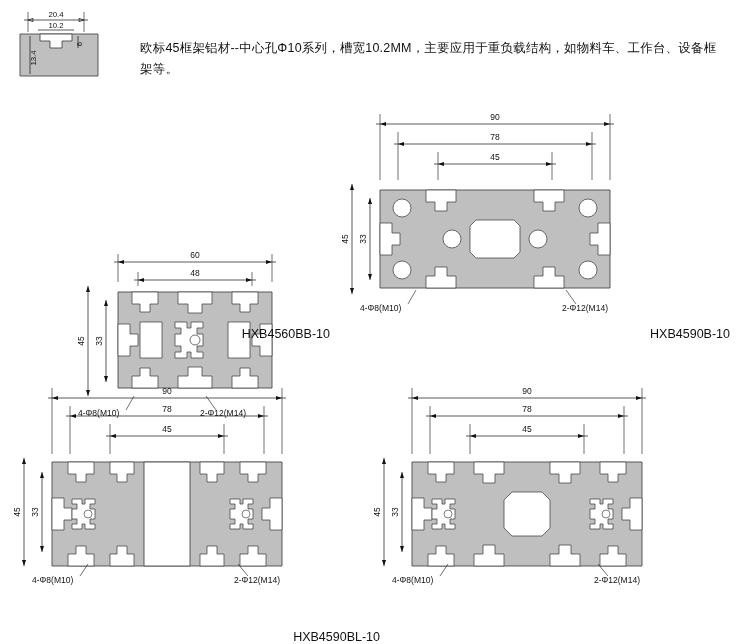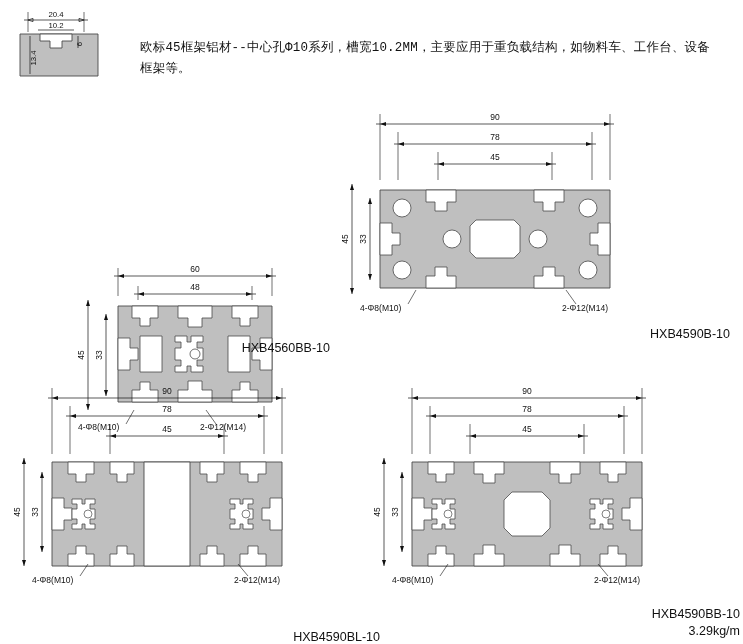--- a/index.html
+++ b/index.html
@@ -13,21 +13,20 @@
   }
   .page{position:relative;width:743px;height:644px;}
 
   
   .header{position:absolute;left:0;top:0;width:597px;height:95px;}
   .hdr-thumb{position:absolute;left:10px;top:8px;width:100px;height:72px;}
   .hdr-text{
     position:absolute;left:140px;top:38px;width:580px;
     font-size:12.5px;line-height:21px;color:#111;
     letter-spacing:0.2px;
-    font-family:Liberation Mono, monospace;
   }
 
   
   .fig{position:absolute;}
   .cap{
     position:absolute;text-align:right;font-size:12.5px;line-height:17px;
     color:#111;width:100%;
   }
   .cap .ln{display:block;}
 
@@ -65,21 +64,21 @@
 
       <line class="dimline" x1="20" y1="28" x2="20" y2="66"></line>
       <text class="dimtxt sm" x="26" y="50" text-anchor="middle" transform="rotate(-90 26 50)">13.4</text>
       <line class="dimline" x1="68" y1="28" x2="68" y2="40"></line>
       <text class="dimtxt sm" x="72" y="36" text-anchor="middle" transform="rotate(-90 72 36)">6</text>
     </svg>
 
     <div class="hdr-text">欧标45框架铝材--中心孔Φ10系列，槽宽10.2MM，主要应用于重负载结构，如物料车、工作台、设备框架等。</div>
   </div>
 
-  <div class="fig" style="left:30px;top:118px;width:300px;height:250px;">
+  <div class="fig" style="left:30px;top:104px;width:300px;height:250px;">
     <svg width="300" height="220" viewBox="0 0 300 220">
 
       <line class="extline" x1="88" y1="150" x2="88" y2="178"></line>
       <line class="extline" x1="242" y1="150" x2="242" y2="178"></line>
       <line class="dimline" x1="84" y1="158" x2="246" y2="158"></line>
       <path d="M88 158 l6 -2 v4 z" fill="#111"></path>
         <path d="M242 158 l-6 -2 v4 z" fill="#111"></path>
       <text class="dimtxt" x="165" y="154" text-anchor="middle">60</text>
 
       <line class="extline" x1="108" y1="168" x2="108" y2="182"></line>
@@ -326,19 +325,15 @@
           <path class="holewhite" d="M-16 -5 h5 v-5 h-5 v-5 h10 v5 h3 v-5 h10 v5 h-5 v5 h5 v10 h-5 v5 h5 v5 h-10 v-5 h-3 v5 h-10 v-5 h5 v-5 h-5 z"></path>
           <circle cx="0" cy="0" r="4" fill="#fff" stroke="#4a4a4a" stroke-width="0.7"></circle>
         </g>
       </g>
 
       <line class="leader" x1="88" y1="182" x2="80" y2="194"></line>
       <text class="dimtxt" x="32" y="201">4-Φ8(M10)</text>
       <line class="leader" x1="238" y1="182" x2="248" y2="194"></line>
       <text class="dimtxt" x="234" y="201">2-Φ12(M14)</text>
     </svg>
-    <div class="cap" style="top:224px;left:0;">
-      <span class="ln">HXB4590BB-10</span>
-      <span class="ln">3.29kg/m</span>
-    </div>
   </div>
 
 </div>
 
 </body></html>

